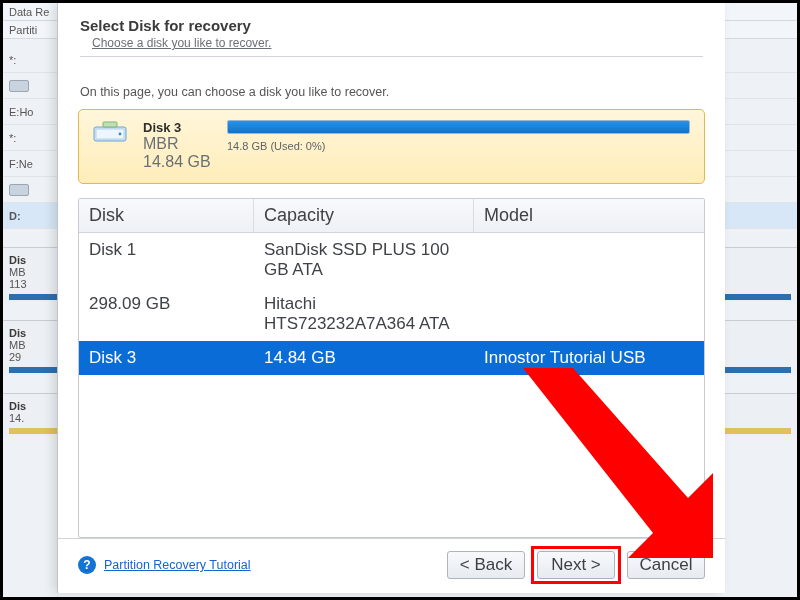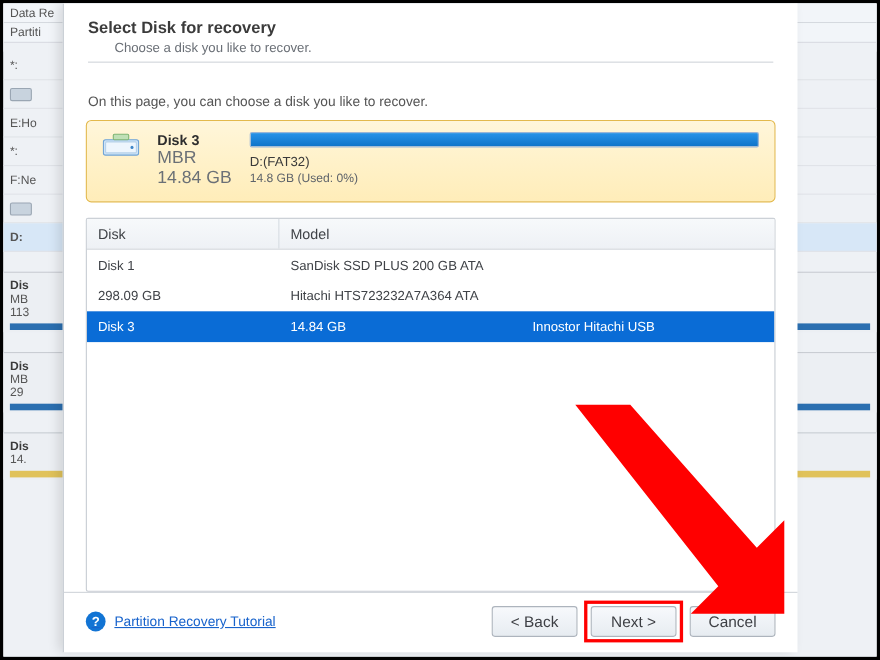--- a/index.html
+++ b/index.html
@@ -30,21 +30,21 @@
 
   
   .dialog {
     position:absolute; left:54px; top:0; width:668px; height:590px;
     background:#fff; border-left:1px solid #bfc5cc;
     box-shadow:-4px 0 10px rgba(0,0,0,.12);
     display:flex; flex-direction:column;
   }
   .dlg-header { padding:14px 22px 10px 22px; }
   .dlg-title { font-size:15px; font-weight:700; color:#3b3b3b; }
-  .dlg-sub { font-size:12px; color:#6a6f76; margin-left:24px; margin-top:2px; }
+  .dlg-sub { font-size:12px; color:#6a6f76; margin-left:12px; margin-top:2px;text-decoration:underline; }
   .hr { height:1px; background:#d0d4da; margin:6px 0 0 0; }
 
   .dlg-body { padding:10px 20px 0 20px; flex:1; display:flex; flex-direction:column; }
   .choose-line { color:#555; font-size:12.5px; margin:8px 2px 10px 2px; }
 
   
   .sel-card {
     border:1px solid #e3b94c;
     background:linear-gradient(#fff6da,#ffedb9);
     border-radius:5px;
@@ -76,28 +76,28 @@
     border-radius:2px;
     flex:1; min-height:240px;
     display:flex; flex-direction:column;
     background:#fff;
   }
   .dt-head {
     display:grid;
     grid-template-columns: 175px 220px 1fr;
     background:linear-gradient(#f7f9fb,#eef1f5);
     border-bottom:1px solid #d0d4da;
-    font-size:13px; color:#3f4247;
+    font-size:18px; color:#3f4247;
   }
   .dt-head > div { padding:6px 10px; border-right:1px solid #d8dde3; }
   .dt-head > div:last-child { border-right:none; }
   .dt-row {
     display:grid;
     grid-template-columns: 175px 220px 1fr;
-    font-size:12px; color:#3f4247;
+    font-size:17px; color:#3f4247;
   }
   .dt-row > div { padding:7px 10px; }
   .dt-row.sel { background:#0a6cd6; color:#fff; }
   .dt-body { flex:1; overflow:auto; }
 
   
   .dlg-footer {
     border-top:1px solid #d0d4da;
     padding:12px 20px 14px 20px;
     display:flex; align-items:center; gap:12px;
@@ -106,21 +106,21 @@
   .help-icon {
     width:18px;height:18px;border-radius:50%;background:#1274d4;color:#fff;
     display:flex;align-items:center;justify-content:center;font-weight:700;font-size:12px;
     text-decoration:none;
   }
   .spacer { flex:1; }
   .btn {
     min-width:78px; height:28px;
     border:1px solid #adb4bd;
     background:linear-gradient(#f7f9fc,#e7ecf1);
-    color:#3d3f44; font-size:14px;
+    color:#3d3f44; font-size:17px;
     border-radius:3px;
     display:flex;align-items:center;justify-content:center;
     padding:0 0;
   }
   .next-highlight {
     position:relative; display:inline-flex;
   }
   .next-highlight::after{
     content:"";
     position:absolute;
@@ -207,44 +207,44 @@
         </svg>
       </div>
       <div class="sel-meta">
         <div class="name">Disk 3</div>
         <div class="line">MBR</div>
         <div class="line">14.84 GB</div>
       </div>
       <div class="sel-main">
         <div class="sel-bar"></div>
         <div class="sel-texts">
-          <div class="p1">D:(FAT32)</div>
           <div class="p2">14.8 GB (Used: 0%)</div>
         </div>
       </div>
     </div>
 
     <div class="disk-table">
       <div class="dt-head">
         <div>Disk</div>
+        <div>Capacity</div>
         <div>Model</div>
       </div>
       <div class="dt-body">
         <div class="dt-row">
           <div>Disk 1</div>
-          <div>SanDisk SSD PLUS 200 GB ATA</div>
+          <div>SanDisk SSD PLUS 100 GB ATA</div>
         </div>
         <div class="dt-row">
           <div>298.09 GB</div>
           <div>Hitachi HTS723232A7A364 ATA</div>
         </div>
         <div class="dt-row sel">
           <div>Disk 3</div>
           <div>14.84 GB</div>
-          <div>Innostor Hitachi USB</div>
+          <div>Innostor Tutorial USB</div>
         </div>
       </div>
     </div>
   </div>
 
   <div class="dlg-footer">
     <div class="help-link">
       <span class="help-icon">?</span>
       <span>Partition Recovery Tutorial</span>
     </div>

